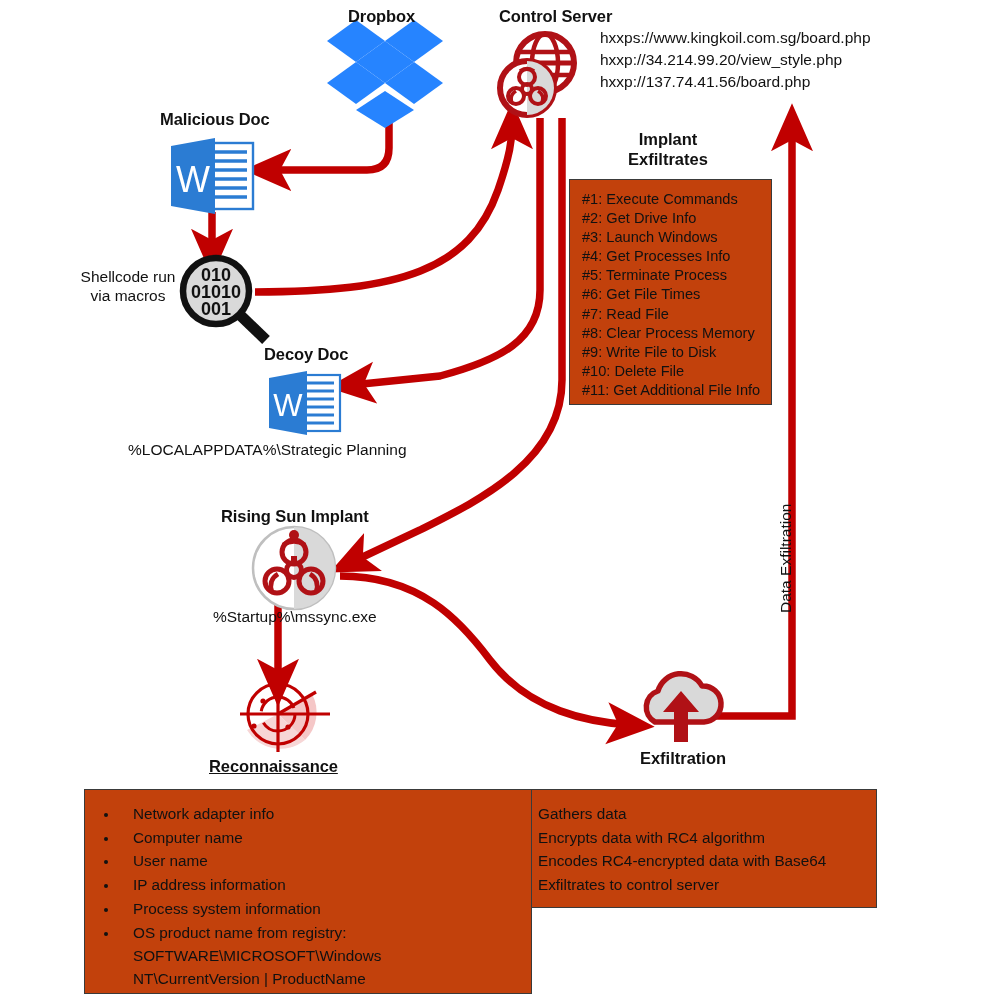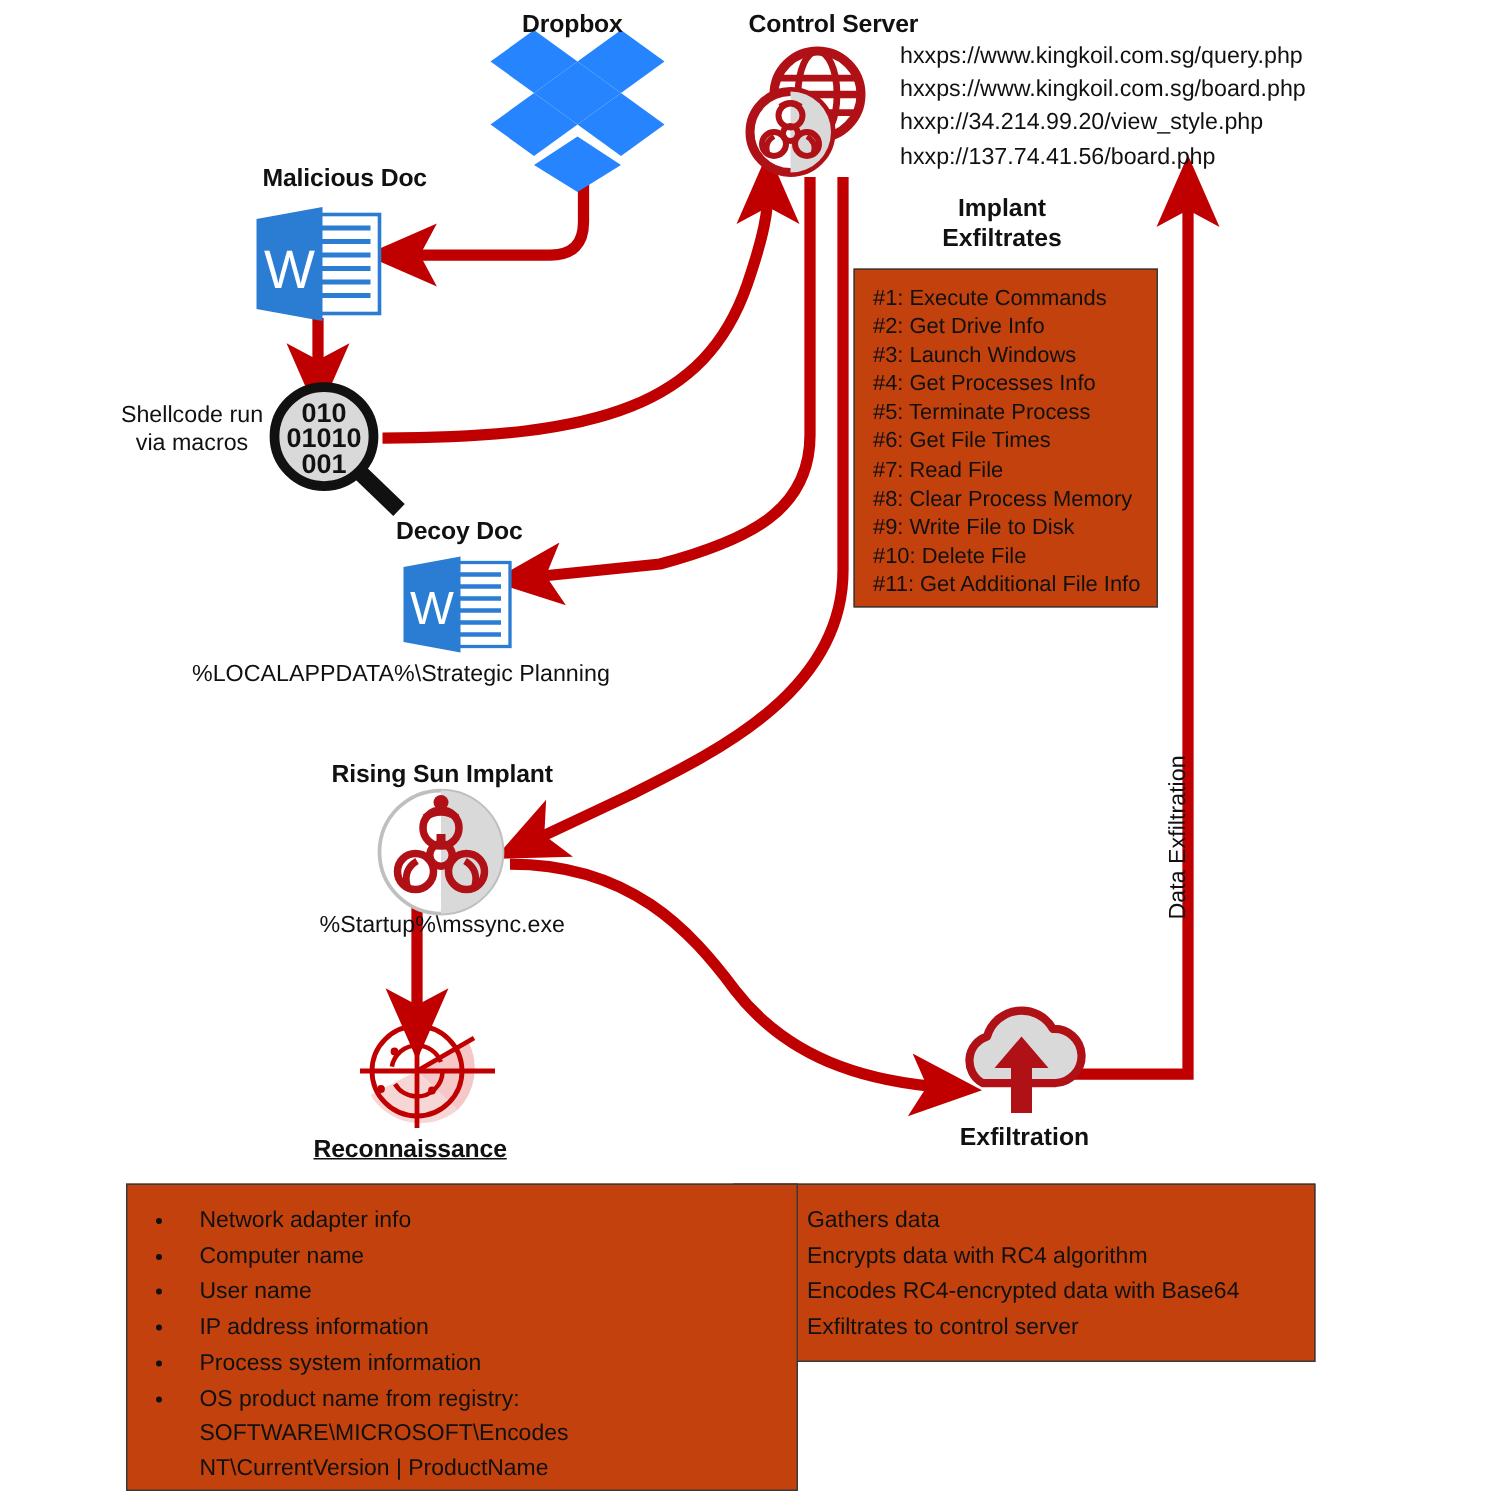--- a/index.html
+++ b/index.html
@@ -161,39 +161,38 @@
     </g>
 
     <g>
       <path d="M655,722 a17,17 0 0 1 3,-31 a24,24 0 0 1 44,-5 a17,17 0 0 1 2,36 z" fill="#D9D9D9" stroke="#B01116" stroke-width="5.5" stroke-linejoin="round"></path>
       <path d="M674,742 L674,712 L663,712 L681,691 L699,712 L688,712 L688,742 Z" fill="#B01116"></path>
     </g>
   </svg>
 
   <div class="txt ttl" style="left:348px;top:7px;">Dropbox</div>
 
-  <div class="txt ttl" style="left:175px;top:110px;">Malicious Doc</div>
+  <div class="txt ttl" style="left:160px;top:110px;">Malicious Doc</div>
 
   <div class="txt lbl-c" style="left:68px;top:267px;width:120px;">
     <span class="sub">Shellcode run</span>
     <span class="sub">via macros</span>
   </div>
 
   <div class="txt ttl" style="left:264px;top:345px;">Decoy Doc</div>
   <div class="txt lbl" style="left:128px;top:441px;">%LOCALAPPDATA%\Strategic Planning</div>
 
   <div class="txt ttl" style="left:221px;top:507px;">Rising Sun Implant</div>
   <div class="txt lbl" style="left:213px;top:608px;">%Startup%\mssync.exe</div>
 
   <div class="txt ttl" style="left:209px;top:757px;text-decoration:underline;">Reconnaissance</div>
 
   <div class="txt ttl" style="left:499px;top:7px;">Control Server</div>
 
   <div class="txt" style="left:600px;top:27px;">
-    <div class="lbl" style="line-height:22.2px;">hxxps://www.kingkoil.com.sg/query.php</div>
     <div class="lbl" style="line-height:22.2px;">hxxps://www.kingkoil.com.sg/board.php</div>
     <div class="lbl" style="line-height:22.2px;">hxxp://34.214.99.20/view_style.php</div>
     <div class="lbl" style="line-height:22.2px;">hxxp://137.74.41.56/board.php</div>
   </div>
 
   <div class="txt ttl2" style="left:573px;top:129px;width:190px;">
     <span class="sub">Implant</span>
     <span class="sub">Exfiltrates</span>
   </div>
 
@@ -230,19 +229,19 @@
 
   <div class="box" style="left:84px;top:789px;width:448px;height:205px;">
     <ul class="bullets">
       <li>Network adapter info</li>
       <li>Computer name</li>
       <li>User name</li>
       <li>IP address information</li>
       <li>Process system information</li>
       <li>
         <span class="sub">OS product name from registry:</span>
-        <span class="sub">SOFTWARE\MICROSOFT\Encodes</span>
+        <span class="sub">SOFTWARE\MICROSOFT\Windows</span>
         <span class="sub">NT\CurrentVersion | ProductName</span>
       </li>
     </ul>
   </div>
 
 </div>
 
 </body></html>

